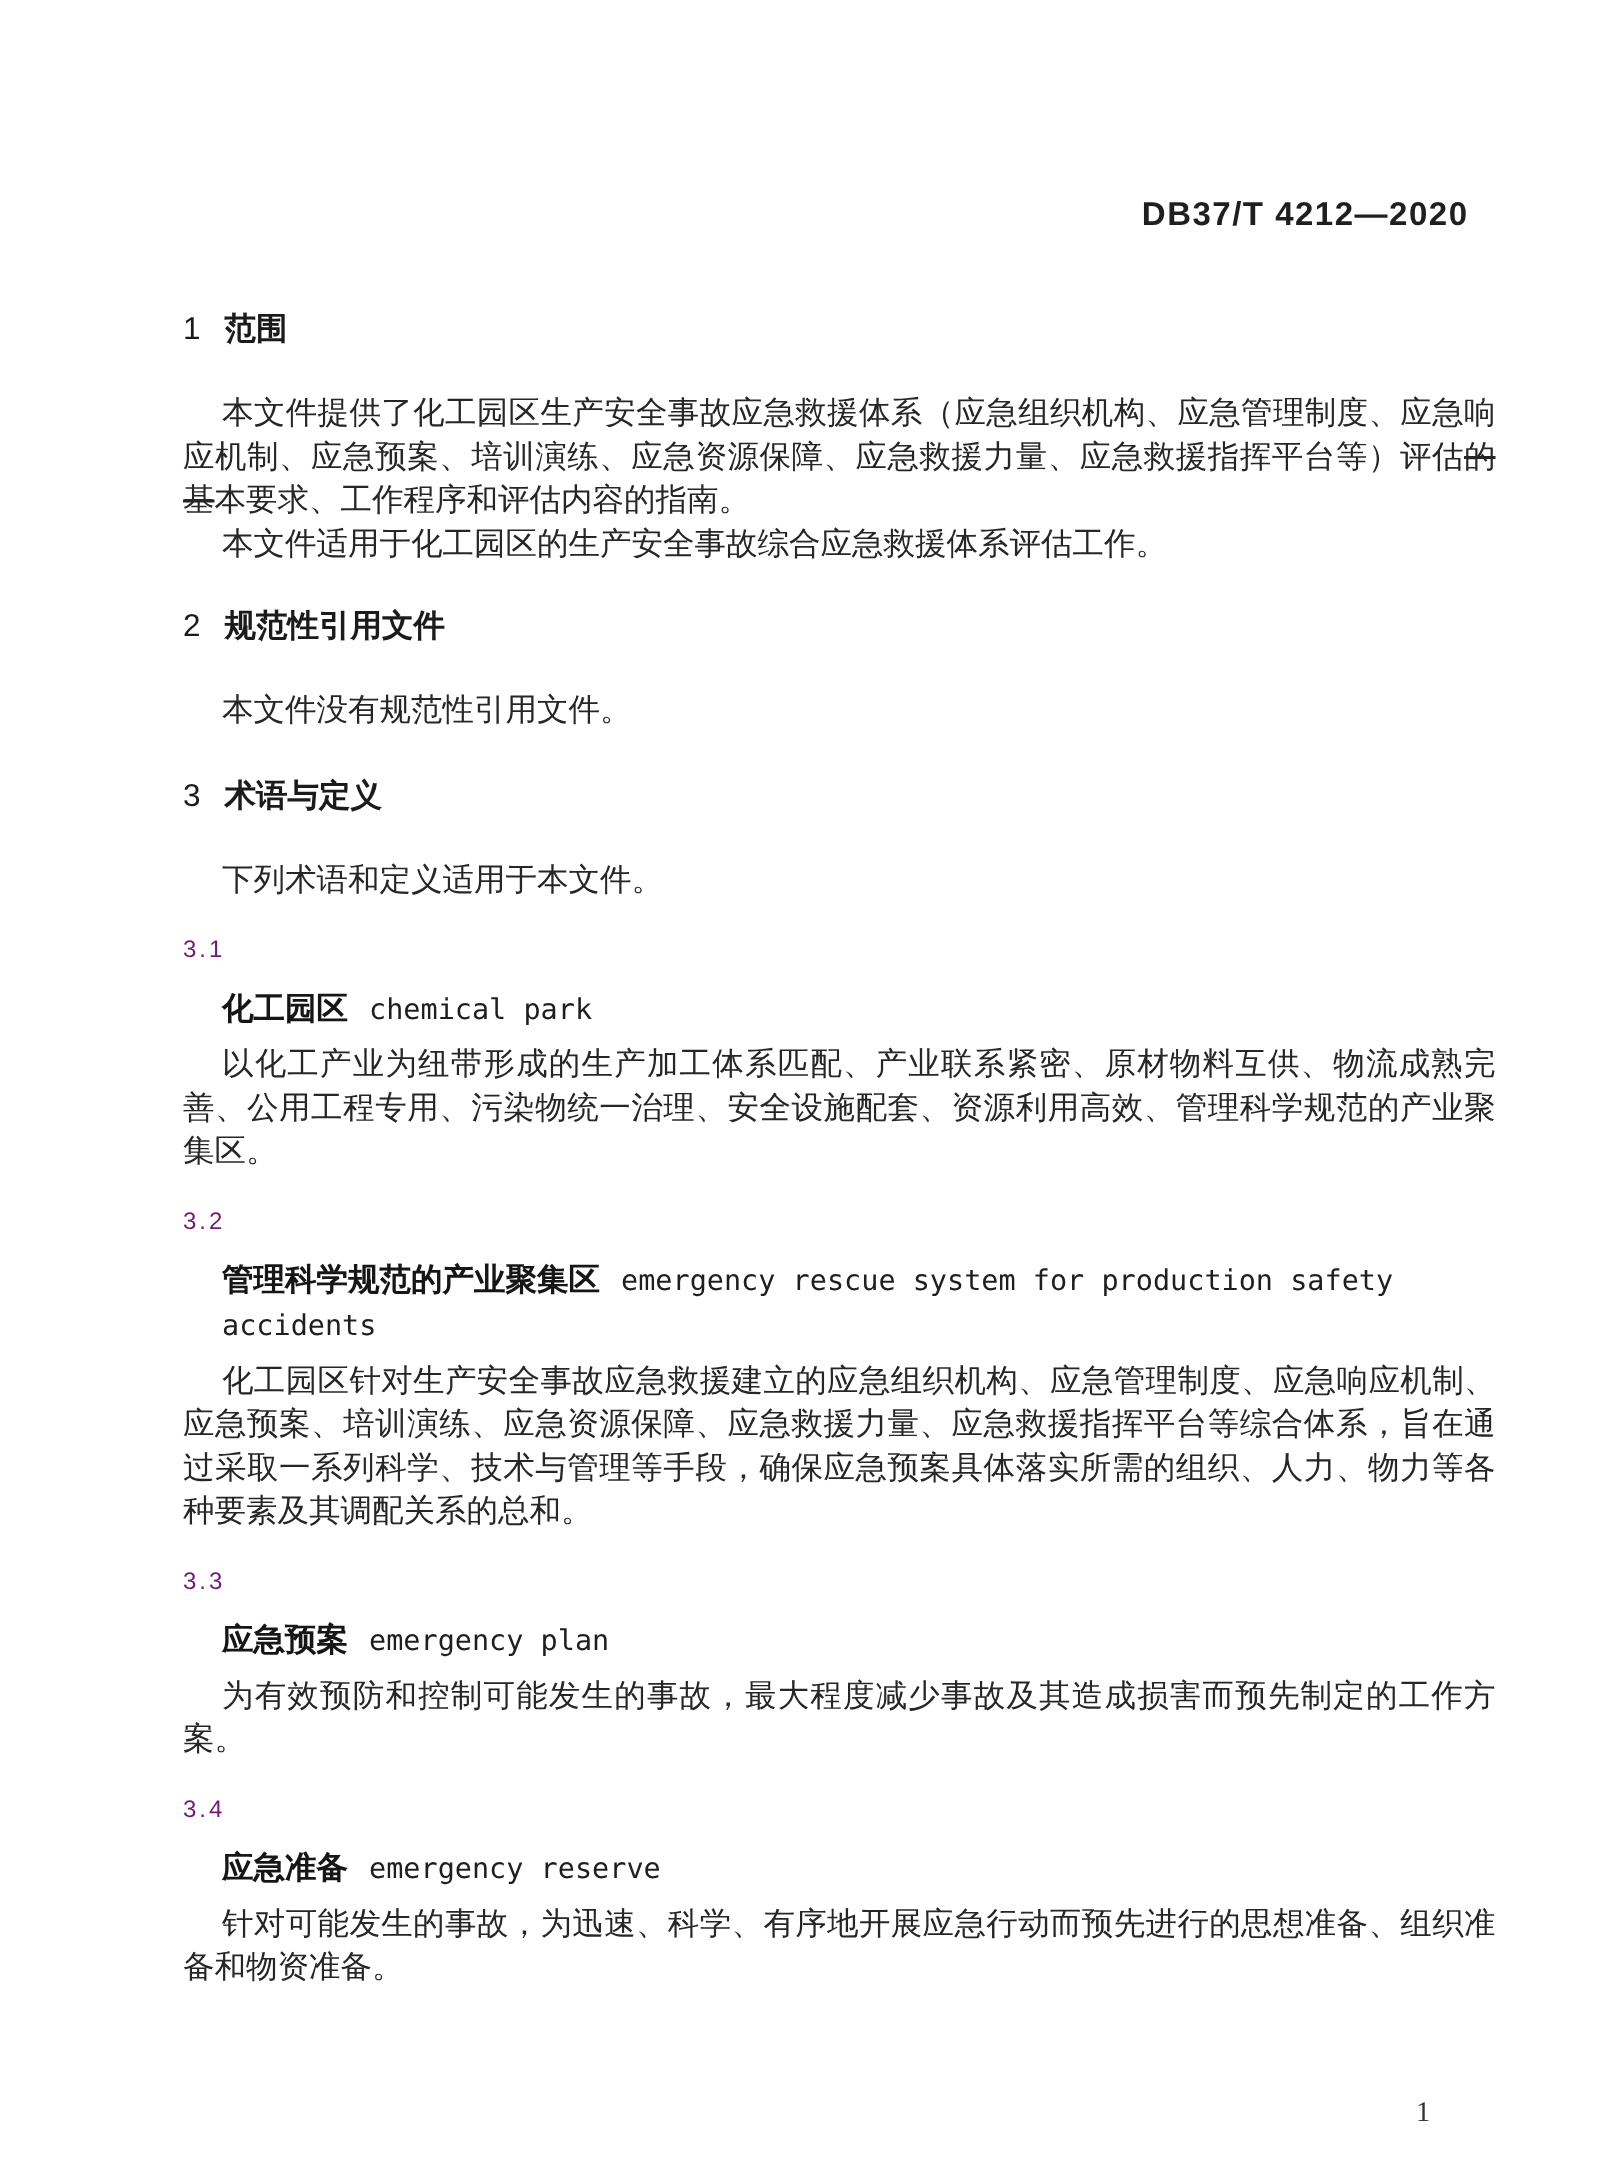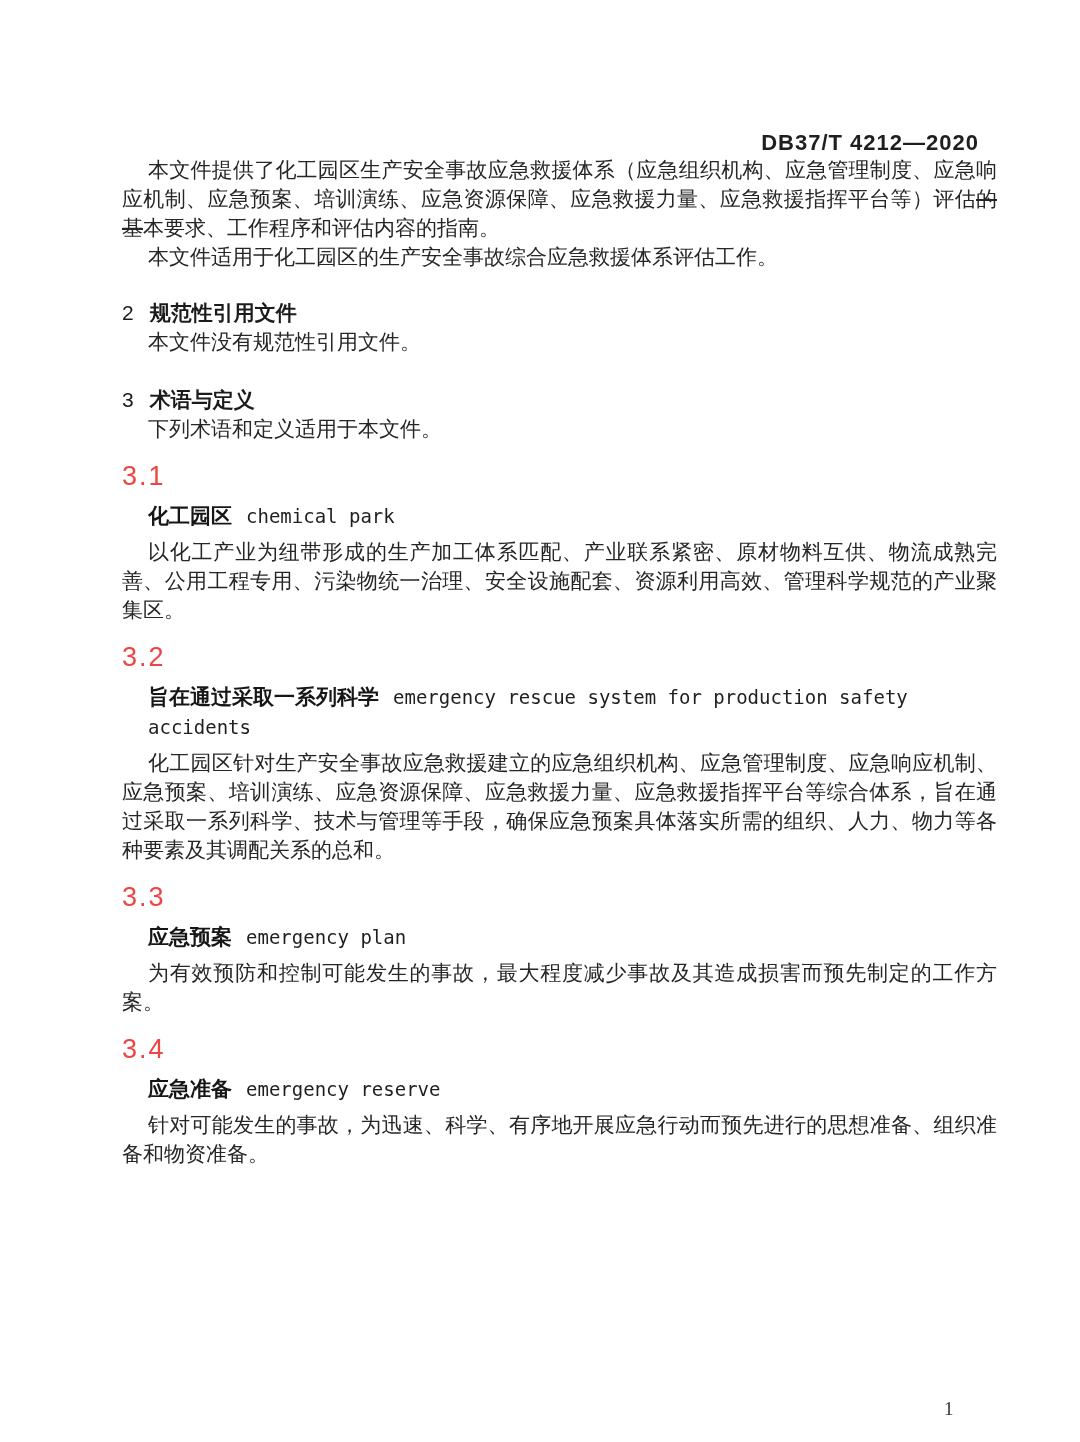--- a/index.html
+++ b/index.html
@@ -60,28 +60,28 @@
   .mt-c2 { margin-top: 26px; }
   .mt-c3 { margin-top: 28px; }
   .para {
     font-size: 21px;
     line-height: 29px;
     text-align: justify;
     text-indent: 26px;
     color: #262626;
     margin: 0;
   }
-  .first-para { }
+  .first-para { margin-top: 26px; }
   .strike { text-decoration: line-through; text-decoration-thickness: 1.5px; }
   .term-num {
     margin-top: 18px;
     font-family: "Liberation Sans", "DejaVu Sans", sans-serif;
-    font-size: 27px;
+    font-size: 16px;
     line-height: 29px;
-    color: #ef4444;
+    color: #701a75;
     letter-spacing: 2px;
   }
   .term-name {
     margin-top: 10px;
     margin-left: 26px;
     line-height: 29px;
   }
   .term-zh {
     font-family: "Liberation Sans", "DejaVu Sans", sans-serif;
     font-size: 21px;
@@ -109,20 +109,23 @@
 </style>
 </head>
 <body>
 
 <div class="page">
   <div class="content">
 
     <div class="doc-code">DB37/T 4212—2020</div>
 
 
+    <div class="clause-heading mt-c1">
+      <span class="num">1</span><span class="label">范围</span>
+    </div>
     <p class="para first-para"><span>本文件提供了化工园区生产安全事故应急救援体系（应急组织机构、应急管理制度、应急响应机制、应急预案、培训演练、应急资源保障、应急救援力量、应急救援指挥平台等）评估</span><span class="strike">的基</span><span>本要求、工作程序和评估内容的指南。</span></p>
     <p class="para">本文件适用于化工园区的生产安全事故综合应急救援体系评估工作。</p>
 
     <div class="clause-heading mt-c2">
       <span class="num">2</span><span class="label">规范性引用文件</span>
     </div>
     <p class="para first-para">本文件没有规范性引用文件。</p>
 
     <div class="clause-heading mt-c3">
       <span class="num">3</span><span class="label">术语与定义</span>
@@ -133,21 +136,21 @@
       <div class="term-num">3.1</div>
       <div class="term-name">
         <span class="term-zh">化工园区</span><span class="term-en">chemical park</span>
       </div>
       <p class="para term-def">以化工产业为纽带形成的生产加工体系匹配、产业联系紧密、原材物料互供、物流成熟完善、公用工程专用、污染物统一治理、安全设施配套、资源利用高效、管理科学规范的产业聚集区。</p>
     </div>
 
     <div>
       <div class="term-num">3.2</div>
       <div class="term-name">
-        <span class="term-zh">旨在通过采取一系列科学</span><span class="term-en">emergency rescue system for production safety accidents</span>
+        <span class="term-zh">管理科学规范的产业聚集区</span><span class="term-en">emergency rescue system for production safety accidents</span>
       </div>
       <p class="para term-def">化工园区针对生产安全事故应急救援建立的应急组织机构、应急管理制度、应急响应机制、应急预案、培训演练、应急资源保障、应急救援力量、应急救援指挥平台等综合体系，旨在通过采取一系列科学、技术与管理等手段，确保应急预案具体落实所需的组织、人力、物力等各种要素及其调配关系的总和。</p>
     </div>
 
     <div>
       <div class="term-num">3.3</div>
       <div class="term-name">
         <span class="term-zh">应急预案</span><span class="term-en">emergency plan</span>
       </div>
       <p class="para term-def">为有效预防和控制可能发生的事故，最大程度减少事故及其造成损害而预先制定的工作方案。</p>

